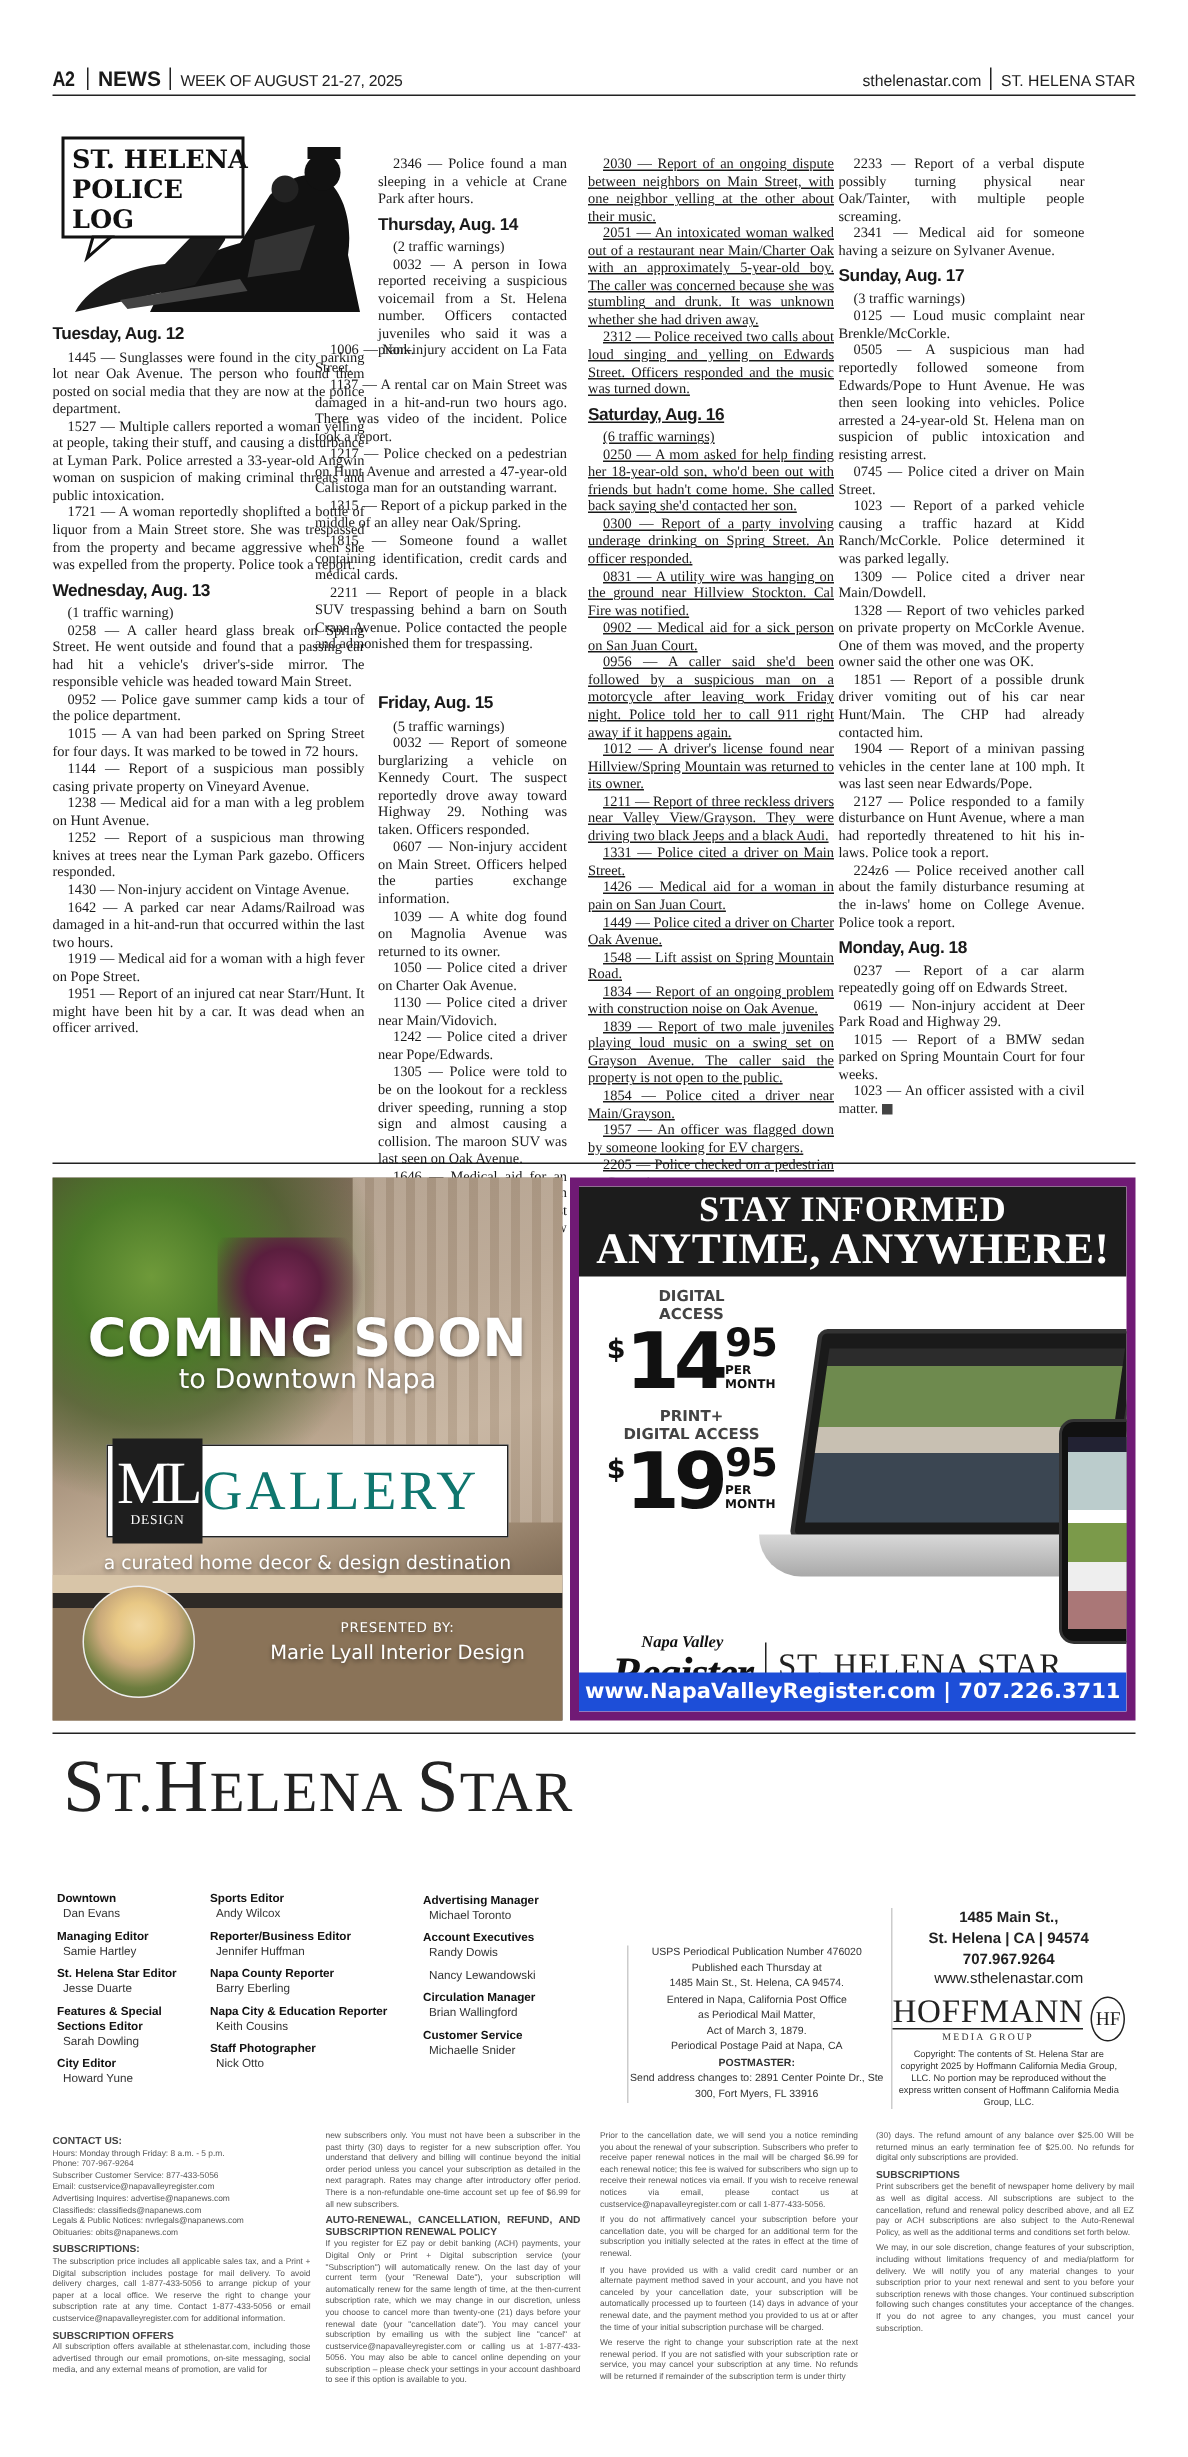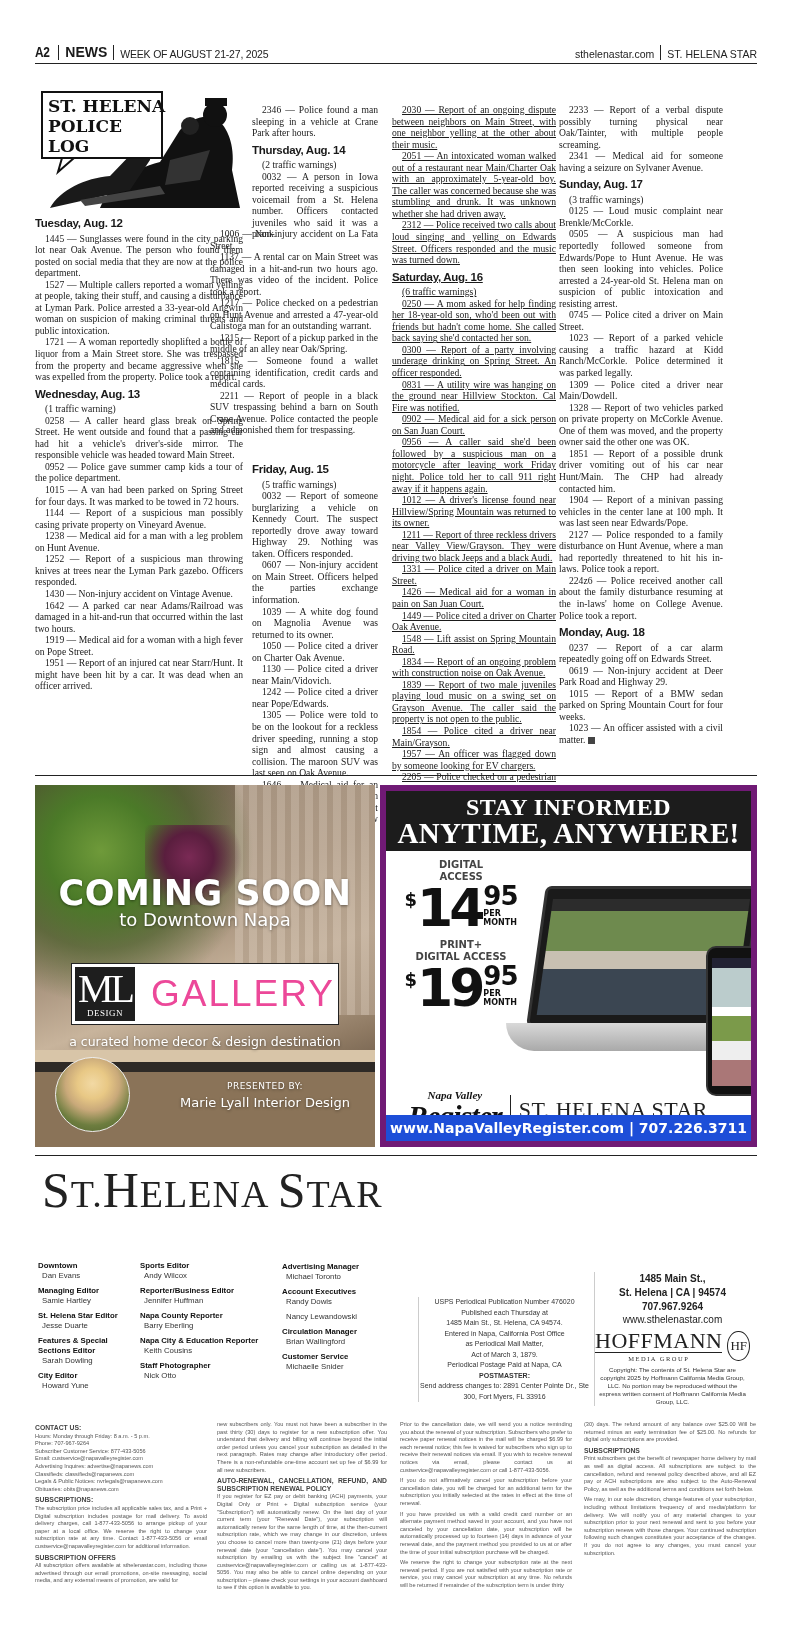--- a/index.html
+++ b/index.html
@@ -17,24 +17,24 @@
 .col h3{font-family:"Liberation Sans",sans-serif;font-weight:bold;font-size:11.5px;margin:6px 0 3px;letter-spacing:-0.3px}
 .col .tw{text-indent:10px}
 .ads-rule{position:absolute;left:35px;top:775px;width:722px;height:1.3px;background:#222}
 .ad1{position:absolute;left:35px;top:785px;width:340px;height:362px;overflow:hidden;background:linear-gradient(160deg,#6b5a4a 0%,#9a8570 35%,#c8b49c 55%,#8f7a63 75%,#3e3226 100%)}
 .ad1 .curtain{position:absolute;right:0;top:0;width:140px;height:230px;background:repeating-linear-gradient(90deg,#c9b8a6 0 8px,#b3a08c 8px 14px);opacity:.75}
 .ad1 .plant{position:absolute;left:0;top:0;width:220px;height:220px;background:radial-gradient(circle at 30% 30%,#6f9a3a 0,#4b7a28 25%,rgba(60,90,30,.6) 45%,rgba(0,0,0,0) 70%)}
 .ad1 .berries{position:absolute;left:110px;top:40px;width:110px;height:80px;background:radial-gradient(circle at 40% 40%,#7a2a55 0,#5a1e3e 30%,rgba(0,0,0,0) 65%)}
 .ad1 .table{position:absolute;left:0;top:265px;width:340px;height:100px;background:linear-gradient(180deg,#d8c5a8 0 12px,#2e2a26 12px 22px,#8a7358 22px 100%)}
 .ad1 .cs{position:absolute;left:0;width:340px;text-align:center;color:#fff;font-family:"DejaVu Sans",sans-serif;text-shadow:0 1px 3px rgba(0,0,0,.45)}
 .ad1 .gal{position:absolute;left:36px;top:146px;width:268px;height:62px;background:#fff;border:1.5px solid #222;display:flex;align-items:center;padding:3px}
-.ad1 .ml{width:60px;height:54px;background:#1e1e1e;color:#fff;display:flex;flex-direction:column;align-items:center;justify-content:center;font-family:"Liberation Serif",serif}
+.ad1 .ml{width:60px;height:70px;background:#1e1e1e;color:#fff;display:flex;flex-direction:column;align-items:center;justify-content:center;font-family:"Liberation Serif",serif}
 .ad1 .ml .big{font-size:40px;line-height:38px;letter-spacing:-3px}
 .ad1 .ml .small{font-size:9px;letter-spacing:0.5px}
-.ad1 .galtext{flex:1;text-align:right;font-family:Liberation Sans, sans-serif;font-size:37px;letter-spacing:2px;color:#ec4899}
+.ad1 .galtext{flex:1;text-align:left;font-family:Liberation Serif, serif;font-size:37px;letter-spacing:2px;color:#0f766e}
 .ad1 .avatar{position:absolute;left:20px;top:272px;width:75px;height:75px;border-radius:50%;background:radial-gradient(circle at 50% 35%,#f2d9a4 0,#e8c885 25%,#c9a97a 45%,#6d7d3f 70%,#4d5e2b 100%);border:1px solid #eee}
 .ad2{position:absolute;left:380px;top:785px;width:377px;height:362px;background:#fff;border:6px solid #701a75;overflow:hidden}
 .ad2 .top{height:60px;background:#1c1c1c;color:#fff;text-align:center;font-family:"Liberation Serif",serif;font-weight:bold;line-height:1}
 .ad2 .top .l1{font-size:24px;padding-top:4px;letter-spacing:0.5px}
 .ad2 .top .l2{font-size:29px;letter-spacing:0.3px}
 .ad2 .bot{position:absolute;left:0;bottom:0;width:100%;height:26px;background:#1d4ed8;color:#fff;font-family:"DejaVu Sans",sans-serif;font-weight:bold;font-size:14px;text-align:center;line-height:26px}
 .price{position:absolute;left:20px;font-family:"DejaVu Sans",sans-serif;color:#111;text-align:center}
 .price .lbl{font-size:10px;font-weight:bold;color:#444;line-height:12px}
 .price .num{display:flex;align-items:flex-start;justify-content:center}
 .price .dollar{font-size:18px;font-weight:bold;margin-top:6px}

